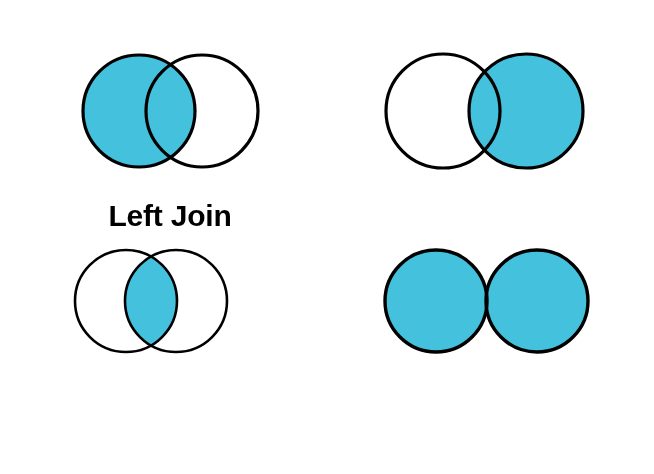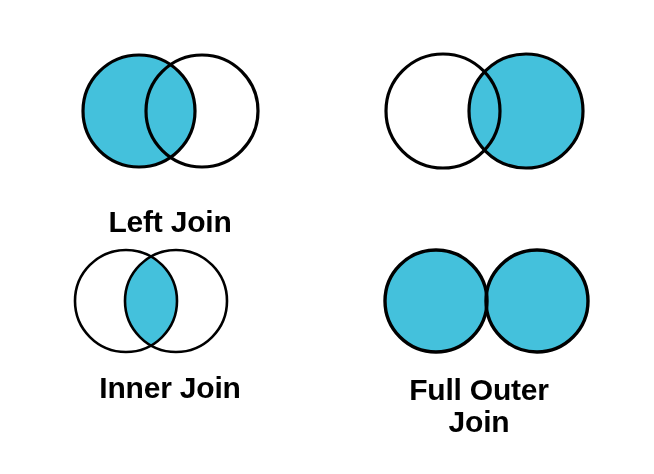--- a/index.html
+++ b/index.html
@@ -37,21 +37,21 @@
     user-select: none;
   }
 
   
   #cell-left-join      { left: 20px;  top: 46px;  width: 300px; }
   #cell-right-join     { left: 324px; top: 46px;  width: 310px; }
   #cell-inner-join     { left: 20px;  top: 243px; width: 300px; }
   #cell-full-outer-join{ left: 324px; top: 240px; width: 310px; }
 
   #cell-left-join .join-label,
-  #cell-right-join .join-label      { font-size: 30px; margin-top: 20px; }
+  #cell-right-join .join-label      { font-size: 30px; margin-top: 14px; }
   #cell-inner-join .join-label,
   #cell-full-outer-join .join-label { font-size: 30px; margin-top: 14px; }
 </style>
 </head>
 <body>
 
 <div id="canvas">
 
   <div class="join-cell" id="cell-left-join">
     <svg class="venn-svg" width="300" height="140" viewBox="0 0 300 140">
@@ -107,29 +107,26 @@
       <circle cx="106" cy="58" r="51" fill="#ffffff" stroke="none"></circle>
       <circle cx="156" cy="58" r="51" fill="#ffffff" stroke="none"></circle>
 
       <g clip-path="url(#clip-ij-right)">
         <circle cx="106" cy="58" r="51" fill="#44C1DC" stroke="none"></circle>
       </g>
 
       <circle cx="106" cy="58" r="51" fill="none" stroke="#000000" stroke-width="2.6"></circle>
       <circle cx="156" cy="58" r="51" fill="none" stroke="#000000" stroke-width="2.6"></circle>
     </svg>
-    <div class="join-label">Inner Join</div>
   </div>
 
   <div class="join-cell" id="cell-full-outer-join">
     <svg class="venn-svg" width="310" height="120" viewBox="0 0 310 120">
 
       <circle cx="112" cy="61" r="51" fill="#44C1DC" stroke="none"></circle>
       <circle cx="213" cy="61" r="51" fill="#44C1DC" stroke="none"></circle>
 
       <circle cx="112" cy="61" r="51" fill="none" stroke="#000000" stroke-width="3.4"></circle>
       <circle cx="213" cy="61" r="51" fill="none" stroke="#000000" stroke-width="3.4"></circle>
     </svg>
-    <div class="join-label">Full Outer
-Join</div>
   </div>
 
 </div>
 
 </body></html>

